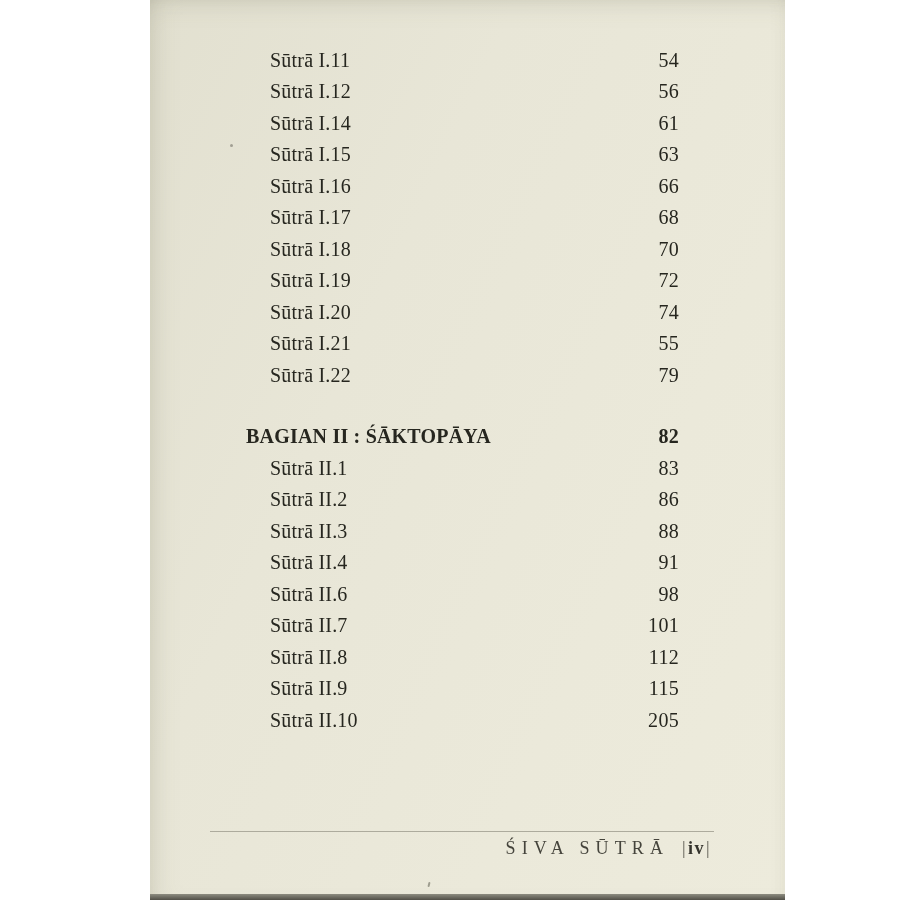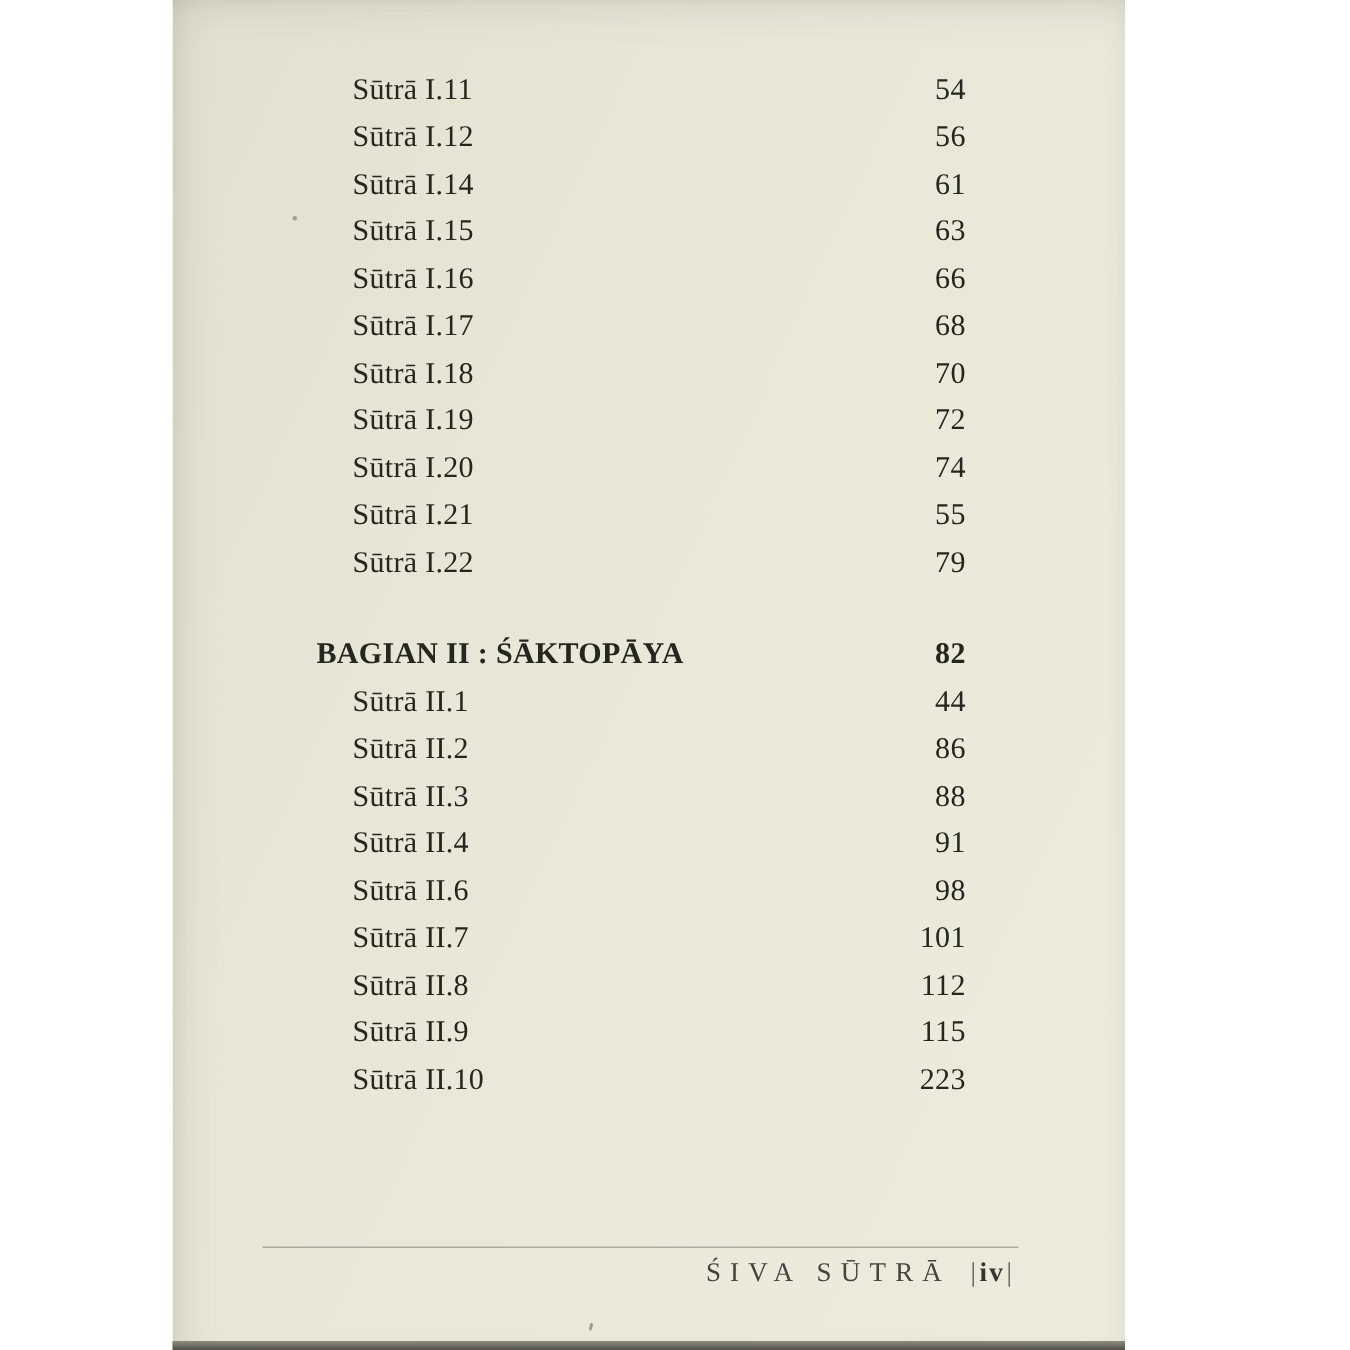--- a/index.html
+++ b/index.html
@@ -13,21 +13,21 @@
   }
   .stage {
     position: relative;
     width: 900px;
     height: 900px;
     background: #ffffff;
   }
   
   .page {
     position: absolute;
-    left: 115px;
+    left: 150px;
     top: 0;
     width: 635px;
     height: 900px;
     background: linear-gradient(115deg, #e2e0d0 0%, #e8e6d7 35%, #ebe9da 70%, #edebdc 100%);
     box-shadow:
       inset 18px 0 34px -26px rgba(95, 92, 70, 0.35),
       inset 0 18px 34px -26px rgba(95, 92, 70, 0.28),
       inset -10px 0 24px -20px rgba(95, 92, 70, 0.18);
   }
   
@@ -163,21 +163,21 @@
 
       <div class="section-gap"></div>
 
       <div class="row heading-row">
         <span class="label">BAGIAN II : ŚĀKTOPĀYA</span>
         <span class="pagenum">82</span>
       </div>
 
       <div class="row entry">
         <span class="label">Sūtrā II.1</span>
-        <span class="pagenum">44</span>
+        <span class="pagenum">83</span>
       </div>
       <div class="row entry">
         <span class="label">Sūtrā II.2</span>
         <span class="pagenum">86</span>
       </div>
       <div class="row entry">
         <span class="label">Sūtrā II.3</span>
         <span class="pagenum">88</span>
       </div>
       <div class="row entry">
@@ -195,21 +195,21 @@
       <div class="row entry">
         <span class="label">Sūtrā II.8</span>
         <span class="pagenum">112</span>
       </div>
       <div class="row entry">
         <span class="label">Sūtrā II.9</span>
         <span class="pagenum">115</span>
       </div>
       <div class="row entry">
         <span class="label">Sūtrā II.10</span>
-        <span class="pagenum">223</span>
+        <span class="pagenum">205</span>
       </div>
 
     </div>
 
     <div class="footer-rule"></div>
 
     <div class="footer">
       <span class="book-title">ŚIVA SŪTRĀ</span><span class="pageno-group"><span class="pipe">|</span><span class="folio">iv</span><span class="pipe">|</span></span>
     </div>
 

